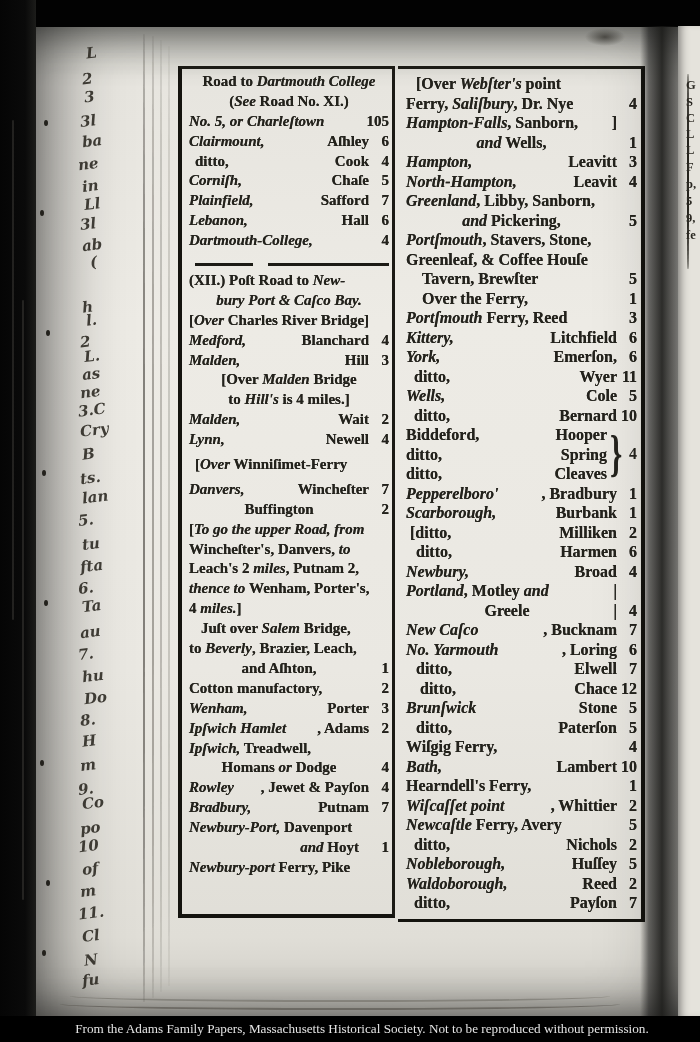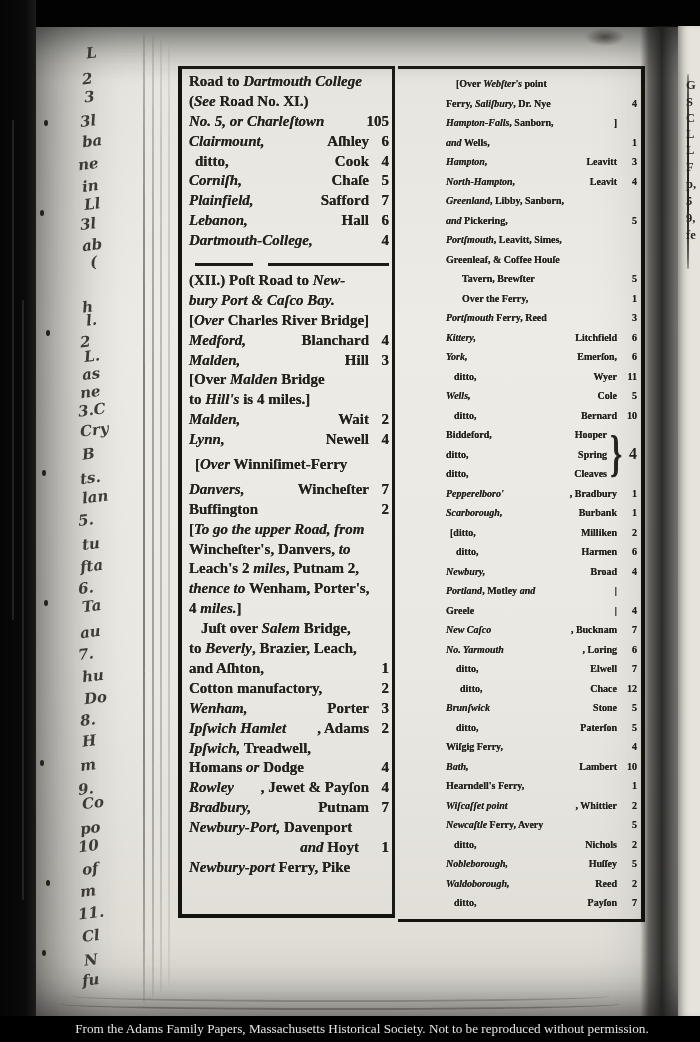--- a/index.html
+++ b/index.html
@@ -35,23 +35,23 @@
   
   #table{position:absolute;left:178px;top:66px;color:#23221c;}
   .col{box-sizing:border-box;position:absolute;top:0;}
   #colL{left:0;width:217px;height:852px;border-top:3px solid #1b1a15;border-left:4px solid #14130e;
         border-right:3px solid #1b1a15;border-bottom:4px solid #14130e;padding:3px 3px 0 7px;}
   #colR{left:220px;width:247px;height:856px;border-top:3px solid #1b1a15;border-right:4px solid #14130e;
         border-bottom:3px solid #14130e;padding:5px 4px 0 8px;box-sizing:border-box;}
   .row{display:flex;align-items:baseline;font-weight:bold;white-space:nowrap;
        text-shadow:0 0 .5px rgba(28,26,20,.85);}
   #colL .row{height:19.9px;font-size:15px;line-height:19.9px;}
-  #colR .row{height:19.5px;font-size:10px;line-height:19.5px;margin-left:40px;}
+  #colR .row{height:19.5px;font-size:16px;line-height:19.5px;}
   .txt{flex:1;min-width:0;}
-  .t-c{text-align:left;}
+  .t-c{text-align:center;}
   .t-r{text-align:right;padding-right:10px;}
   .it{font-style:italic;}
   .spacer{flex:1;}
   .miles{min-width:20px;text-align:right;}
   .mark{width:9px;text-align:right;}
   .spc{width:100%;}
   .divider{height:13px;display:flex;align-items:center;gap:15px;padding-left:6px;}
   .divider i{display:block;height:3.5px;background:#1c1b15;}
   .divider i:first-child{width:58px;}
   .divider i:last-child{width:122px;}
@@ -348,21 +348,21 @@
           <span class="miles">4</span>
         </div>
         <div class="row">
           <div class="txt"><span class="sg it">Greenland</span><span class="sg">, Libby, Sanborn,</span></div>
         </div>
         <div class="row">
           <div class="txt t-c"><span class="sg it">and</span><span class="sg"> Pickering,</span></div>
           <span class="miles">5</span>
         </div>
         <div class="row">
-          <div class="txt"><span class="sg it">Portſmouth</span><span class="sg">, Leavitt, Simes,</span></div>
+          <div class="txt"><span class="sg it">Portſmouth</span><span class="sg">, Stavers, Stone,</span></div>
         </div>
         <div class="row">
           <div class="txt"><span class="sg">Greenleaf, &amp; Coffee Houſe</span></div>
         </div>
         <div class="row" style="padding-left: 16px; align-items: flex-end;">
           <span class="sg">Tavern, Brewſter</span>
           <span class="spacer"></span>
           <span class="miles">5</span>
         </div>
         <div class="row" style="padding-left: 16px;">

